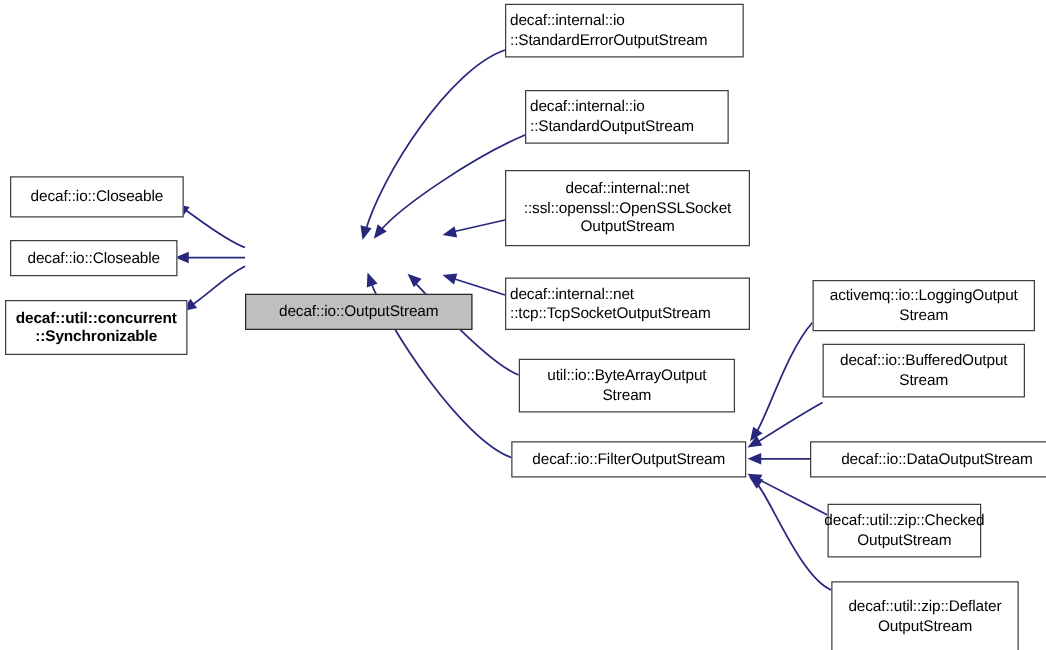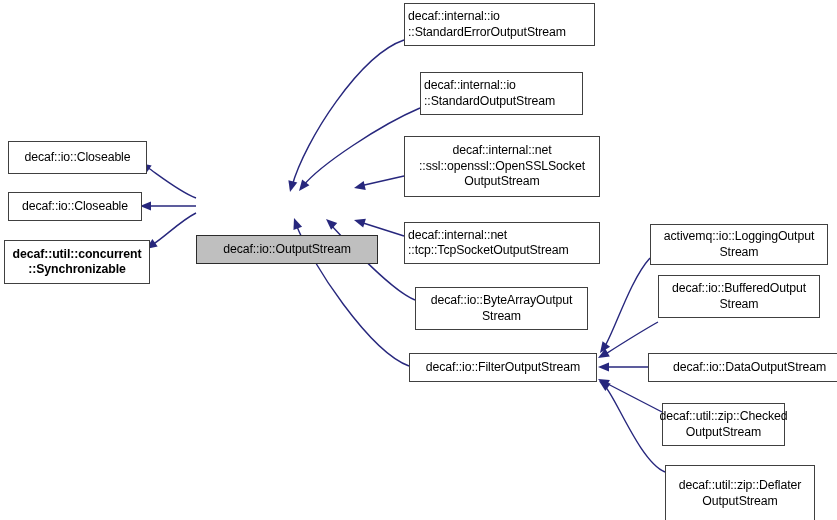--- a/index.html
+++ b/index.html
@@ -77,21 +77,21 @@
       <div class="node" style="left: 404px; top: 136px; width: 196px; height: 61px;">
         <span class="lbl">decaf::internal::net
 ::ssl::openssl::OpenSSLSocket
 OutputStream</span>
       </div>
       <div class="node leftal" style="left: 404px; top: 222px; width: 196px; height: 42px;">
         <span class="lbl">decaf::internal::net
 ::tcp::TcpSocketOutputStream</span>
       </div>
       <div class="node" style="left: 415px; top: 287px; width: 173px; height: 43px;">
-        <span class="lbl">decaf::io::ByteArrayOutput
+        <span class="lbl">util::io::ByteArrayOutput
 Stream</span>
       </div>
       <div class="node" style="left: 409px; top: 353px; width: 188px; height: 29px;">
         <span class="lbl">decaf::io::FilterOutputStream</span>
       </div>
       <div class="node" style="left: 650px; top: 224px; width: 178px; height: 41px;">
         <span class="lbl">activemq::io::LoggingOutput
 Stream</span>
       </div>
       <div class="node" style="left: 658px; top: 275px; width: 162px; height: 43px; align-items: center;">

